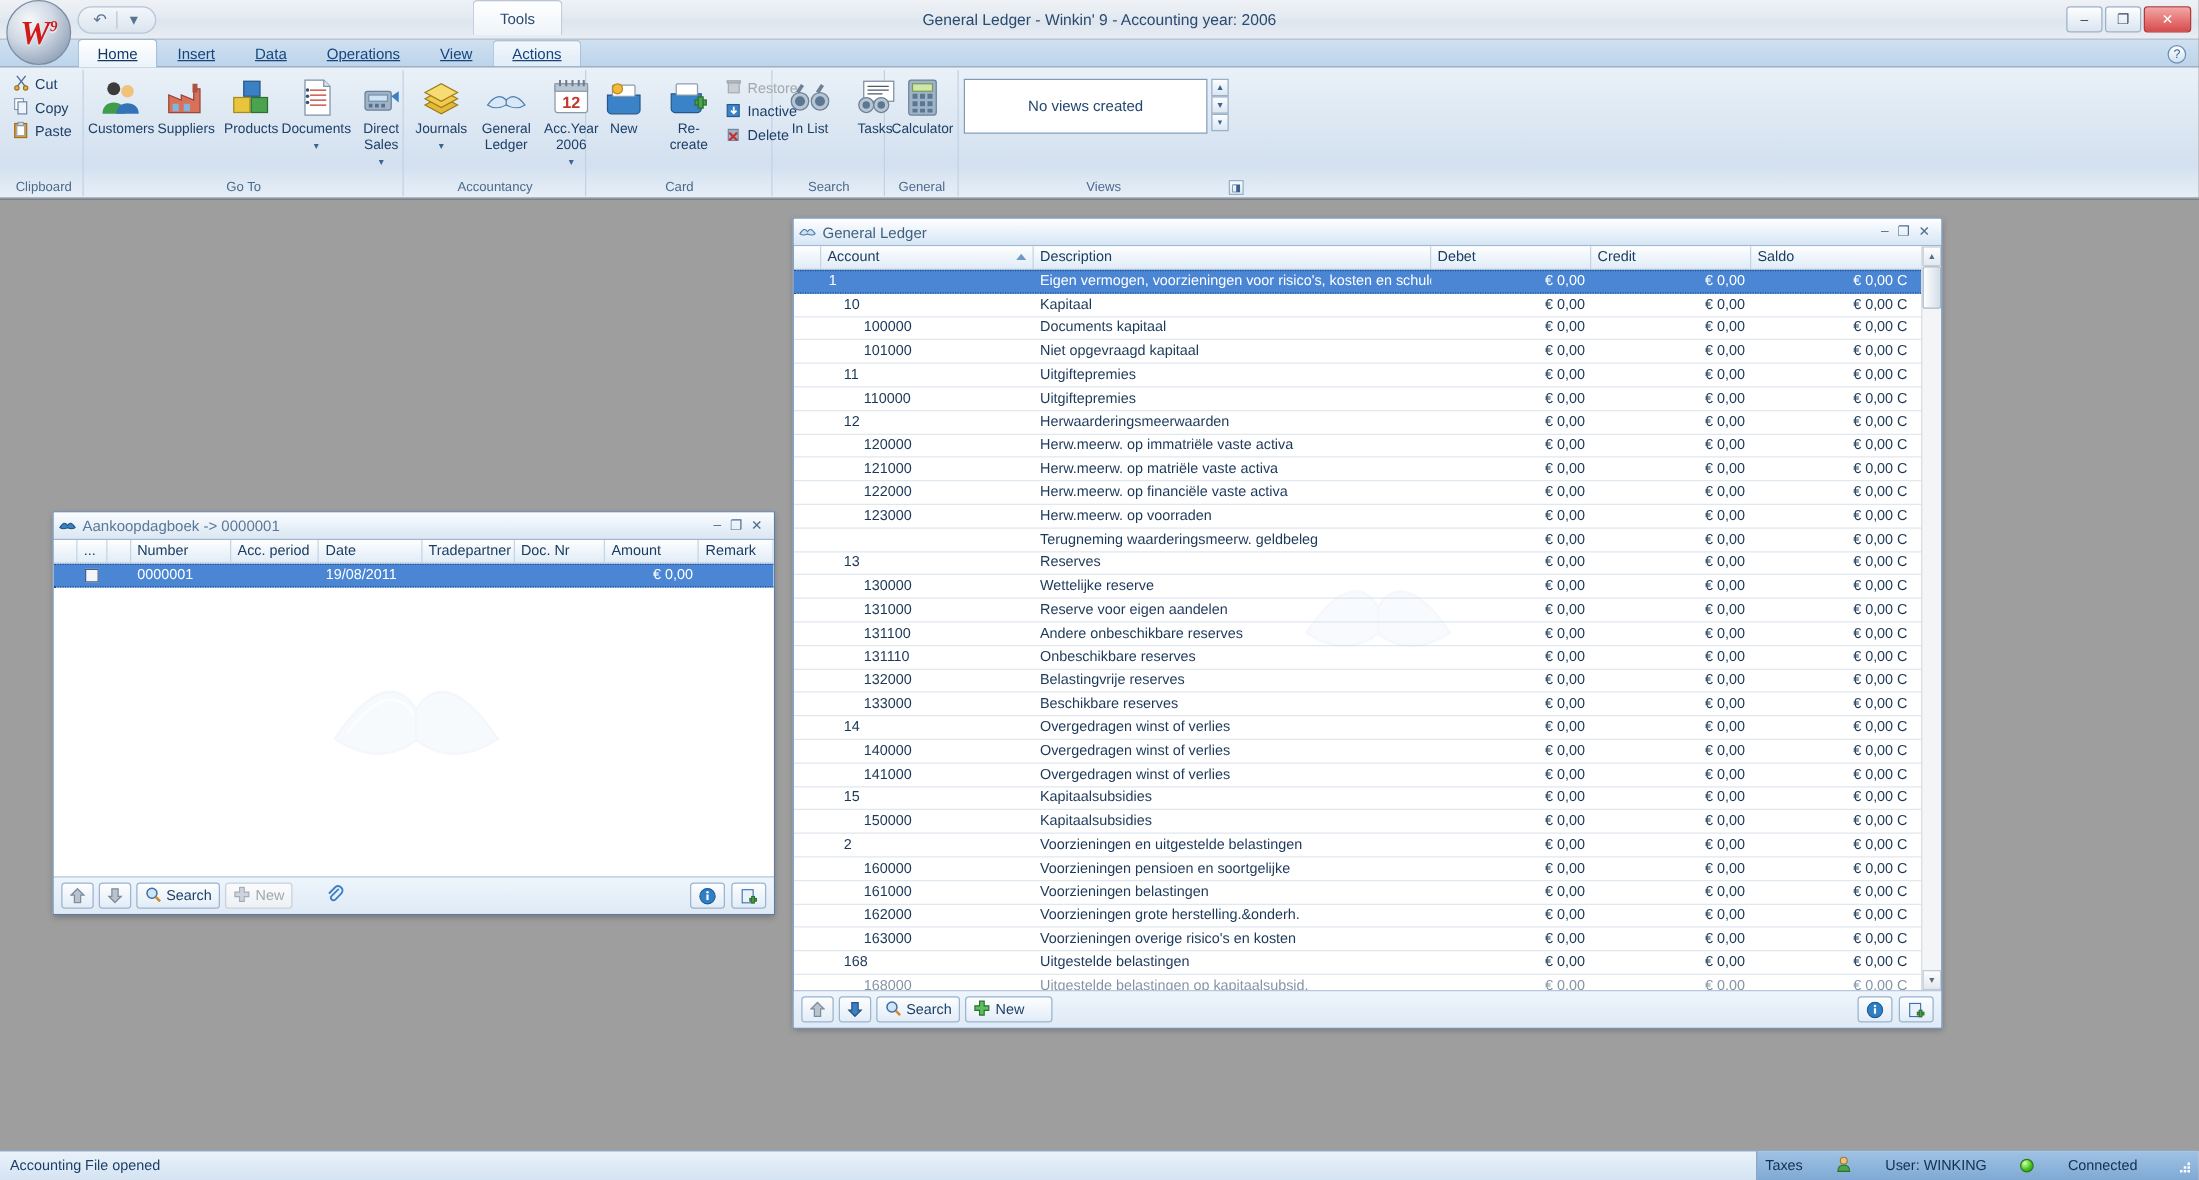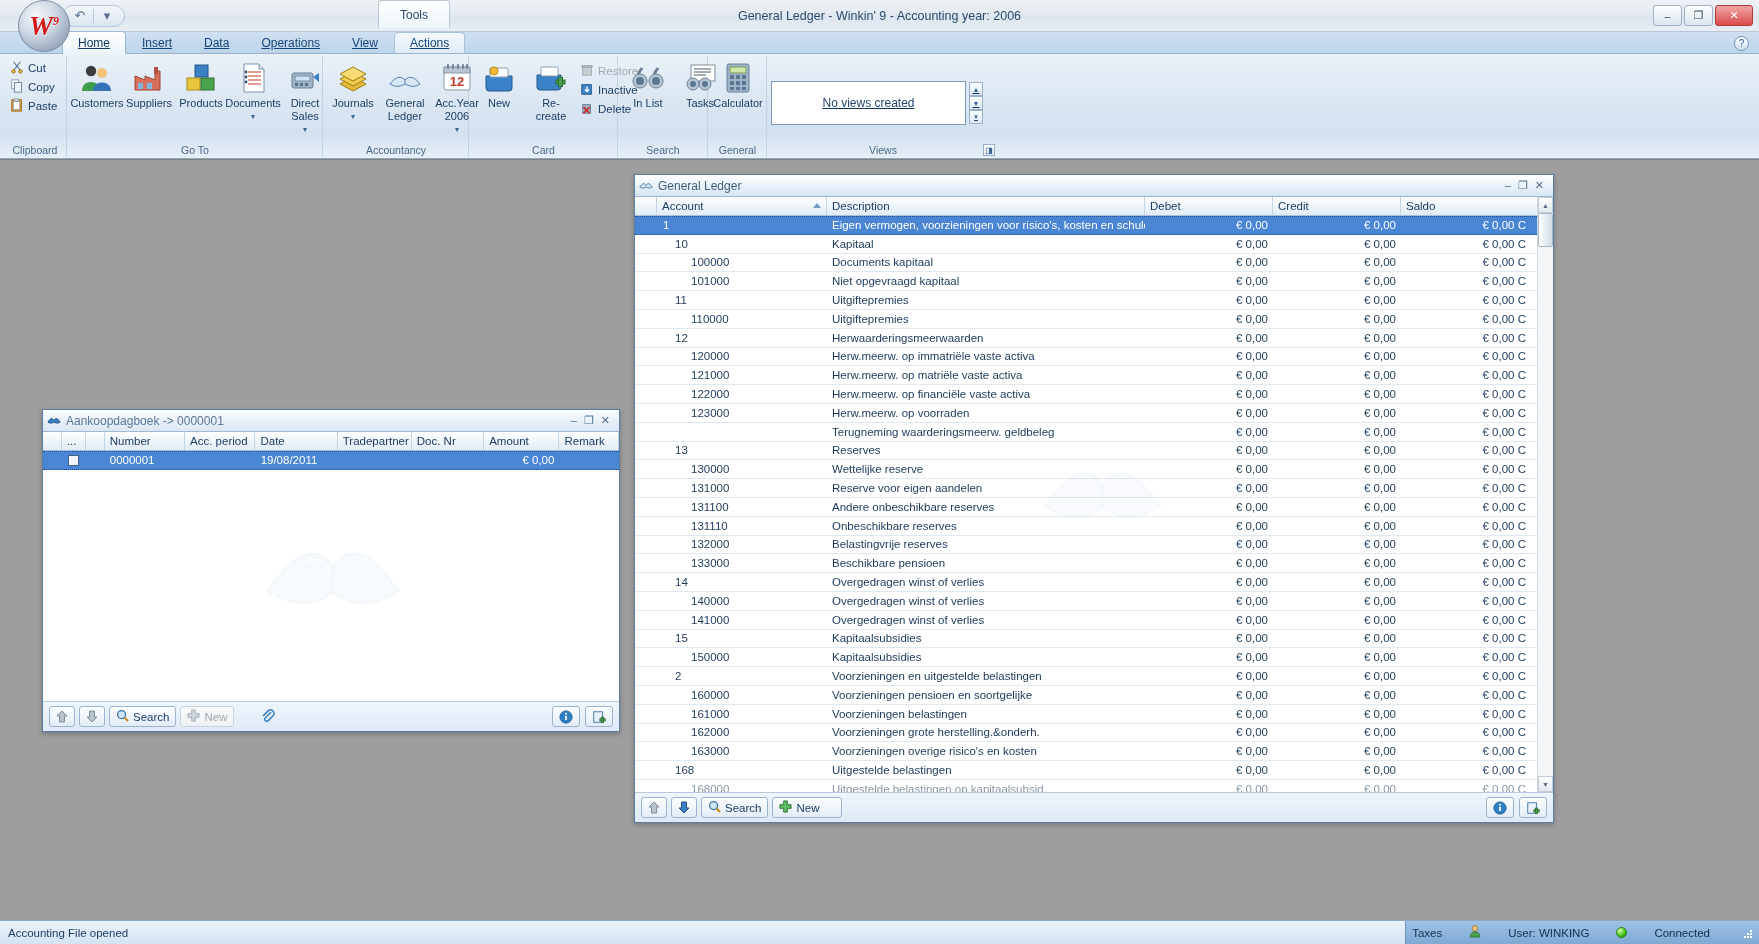--- a/index.html
+++ b/index.html
@@ -15,21 +15,21 @@
   .app { position:relative; width:1759px; height:944px; display:flex; flex-direction:column; }
 
   
   .titlebar{
     height:32px; position:relative; flex:0 0 32px;
     background:linear-gradient(to bottom,#eef2f6 0%,#e4eaf1 45%,#dde5ee 55%,#e9eef4 100%);
     border-bottom:1px solid #b9c6d6;
     display:flex; align-items:center;
   }
   .winlogo{
-    position:absolute; left:18px; top:0px; width:52px; height:52px; border-radius:50%;
+    position:absolute; left:5px; top:0px; width:52px; height:52px; border-radius:50%;
     background:radial-gradient(circle at 35% 30%, #f6f8fa 0%, #cfd8e4 40%, #9aa9bd 75%, #6d7d92 100%);
     border:1px solid #7b8da3; z-index:40;
     display:flex; align-items:center; justify-content:center;
   }
   .winlogo .w{
     font-family:"Liberation Serif", serif; font-size:27px; font-weight:bold; font-style:italic;
     color:#d11a1a; text-shadow:0 1px 1px rgba(255,255,255,.9);
     line-height:1;
   }
   .winlogo .w sup{ font-size:12px; }
@@ -86,21 +86,21 @@
   .bigbtn .ico{ height:34px; display:flex; align-items:center; justify-content:center; margin-bottom:2px; }
   .smallbtn{ display:flex; align-items:center; gap:4px; font-size:11.5px; color:#1d3f67; padding:1px 3px; height:19px;}
   .smallbtn.dis{ color:#a3a8ad; }
   .col{ display:flex; flex-direction:column; justify-content:flex-start; padding-top:2px;}
   .caret{ font-size:8px; color:#3b6392; }
 
   
   .i{ display:inline-block; position:relative; }
   .views-box{ width:195px; height:44px; background:#fff; border:1px solid #7f9bbb; margin-top:4px;
       display:flex; align-items:center; justify-content:center; font-size:12px; color:#23466f;}
-  .views-wrap{ display:flex; align-items:center;text-decoration:underline; }
+  .views-wrap{ display:flex; align-items:flex-start; }
   .spinners{ display:flex; flex-direction:column; margin-left:3px; margin-top:4px; }
   .spin{ width:14px; height:14px; border:1px solid #9ab0c8; background:linear-gradient(to bottom,#fbfdff,#dce7f2);
       font-size:7px; display:flex; align-items:center; justify-content:center; color:#3b6392; }
   .dlg{ position:absolute; right:3px; bottom:1px; width:12px; height:12px; border:1px solid #9ab0c8;
       background:linear-gradient(to bottom,#fbfdff,#dce7f2); font-size:8px; color:#3b6392;
       display:flex; align-items:center; justify-content:center;}
 
   
   .workspace{ flex:1; position:relative; background:#9e9e9e; border-top:1px solid #7f7f7f; overflow:hidden;}
 
@@ -772,21 +772,21 @@
                 <div class="gc" style="width: 22px;"></div>
                 <div class="gc" style="width: 170px; padding-left: 34px;">132000</div>
                 <div class="gc" style="width: 318px;">Belastingvrije reserves</div>
                 <div class="gc num" style="width: 128px;">€ 0,00</div>
                 <div class="gc num" style="width: 128px;">€ 0,00</div>
                 <div class="gc num" style="width: 130px;">€ 0,00 C</div>
               </div>
               <div class="grow">
                 <div class="gc" style="width: 22px;"></div>
                 <div class="gc" style="width: 170px; padding-left: 34px;">133000</div>
-                <div class="gc" style="width: 318px;">Beschikbare pensioen</div>
+                <div class="gc" style="width: 318px;">Beschikbare reserves</div>
                 <div class="gc num" style="width: 128px;">€ 0,00</div>
                 <div class="gc num" style="width: 128px;">€ 0,00</div>
                 <div class="gc num" style="width: 130px;">€ 0,00 C</div>
               </div>
               <div class="grow">
                 <div class="gc" style="width: 22px;"></div>
                 <div class="gc" style="width: 170px; padding-left: 18px;">14</div>
                 <div class="gc" style="width: 318px;">Overgedragen winst of verlies</div>
                 <div class="gc num" style="width: 128px;">€ 0,00</div>
                 <div class="gc num" style="width: 128px;">€ 0,00</div>

